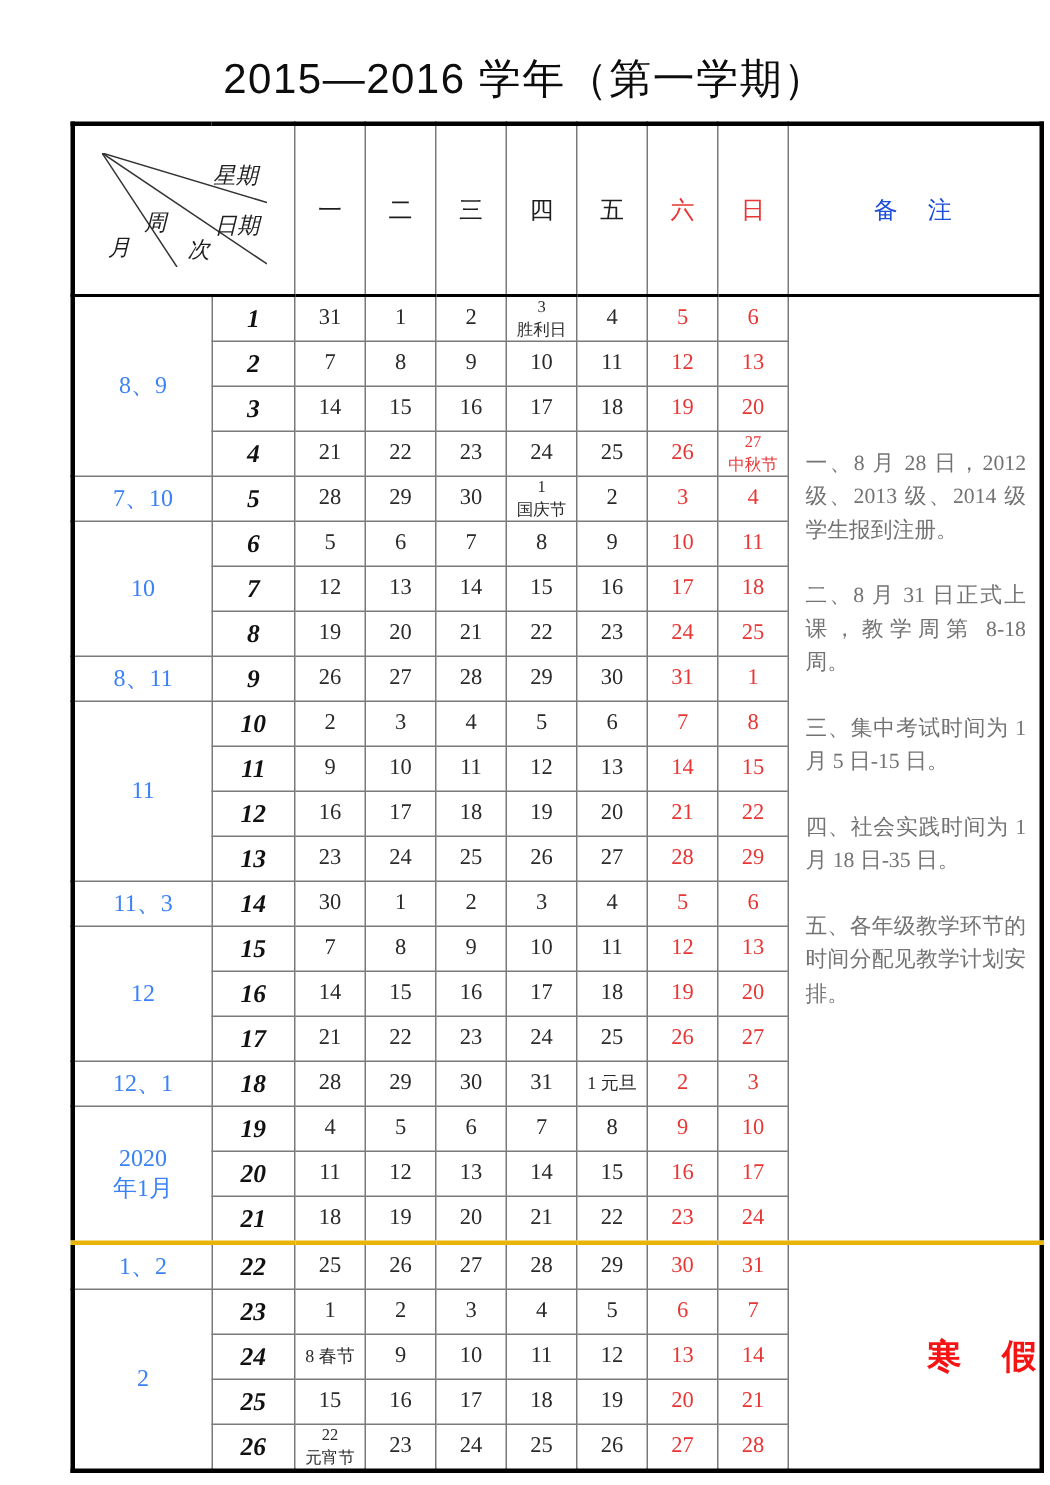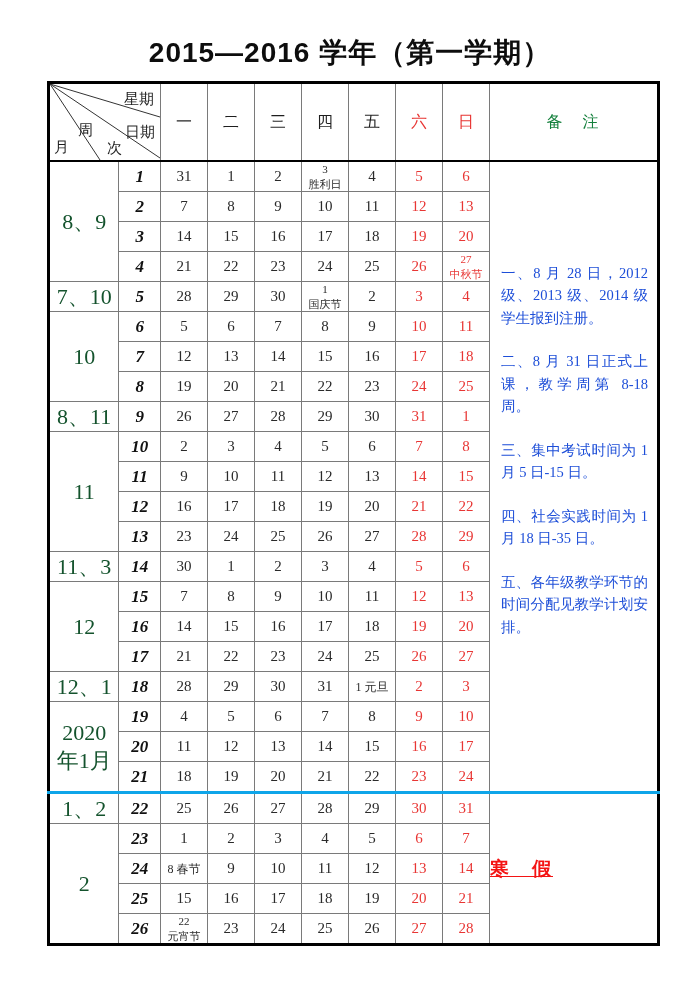--- a/index.html
+++ b/index.html
@@ -3,51 +3,51 @@
 <meta charset="utf-8">
 <style>
   html,body{margin:0;padding:0;}
   body{
     width:700px;height:990px;background:#fff;position:relative;
     font-family:"Liberation Serif","DejaVu Serif",serif;color:#222;
   }
   .title{
     text-align:center;margin:34px 0 9px 0;
     font-family:"Liberation Sans","DejaVu Sans",sans-serif;
-    font-weight:700;font-size:28px;color:#0d0d0d;letter-spacing:1px;
+    font-weight:400;font-size:28px;color:#0d0d0d;letter-spacing:1px;
   }
   table.cal{
     border-collapse:collapse;table-layout:fixed;
     margin-left:47px;border:3px solid #000;
   }
   .cal th,.cal td{border:1px solid #7a7a7a;padding:0;text-align:center;vertical-align:middle;overflow:hidden;}
   .cal thead th{height:76px;border-bottom:2px solid #000;font-weight:normal;}
-  th.corner{padding:0;}
+  th.corner{padding:18px;font-style:italic;}
   th.corner svg{display:block;}
   .dayhead{font-size:16px;color:#1e1e1e;}
   .dayhead.red{color:var(--red);}
-  .remarks-head{font-size:16px;color:#15803d;letter-spacing:2px;}
+  .remarks-head{font-size:16px;color:#1d4ed8;letter-spacing:2px;}
   tbody td{height:29px;}
-  td.month{font-size:22px;color:#14532d;white-space:pre-line;line-height:1.25;}
+  td.month{font-size:16px;color:#3b82f6;white-space:pre-line;line-height:1.25;}
   td.week{font-style:italic;font-weight:700;font-size:17px;color:#111;}
   td.day{font-size:15px;color:#2a2a2a;}
   td.day.red{color:var(--red);}
   td.day .d,td.day .h{display:block;font-size:11px;line-height:1.3;}
   td.day.inline .d,td.day.inline .h{display:inline;font-size:12px;}
   td.day.inline .d{margin-right:3px;}
   td.remarks{
     vertical-align:top;text-align:justify;padding:100px 9px 0 11px;
-    font-size:14.5px;line-height:1.55;color:#1d4ed8;
+    font-size:14.5px;line-height:1.55;color:#737373;
   }
   td.remarks p{margin:0 0 21px 0;}
   td.vacation{
-    color:var(--vac-red);font-weight:700;font-size:19px;letter-spacing:2px;
-    text-align:left;vertical-align:middle;text-decoration:underline;
-  }
-  tr.vac-start td{border-top:3px solid #0ea5e9;}
+    color:var(--vac-red);font-weight:700;font-size:23px;letter-spacing:2px;
+    text-align:right;vertical-align:middle;
+  }
+  tr.vac-start td{border-top:3px solid #eab308;}
   svg text{font-family:"Liberation Serif","DejaVu Serif",serif;font-size:15px;fill:#1e1e1e;}
 </style>
 </head>
 <body style="--red: #e83634; --vac-red: #f41414;">
 
 <div class="title">2015—2016 学年（第一学期）</div>
 
 <table class="cal">
   <colgroup>
     <col style="width:69px">

